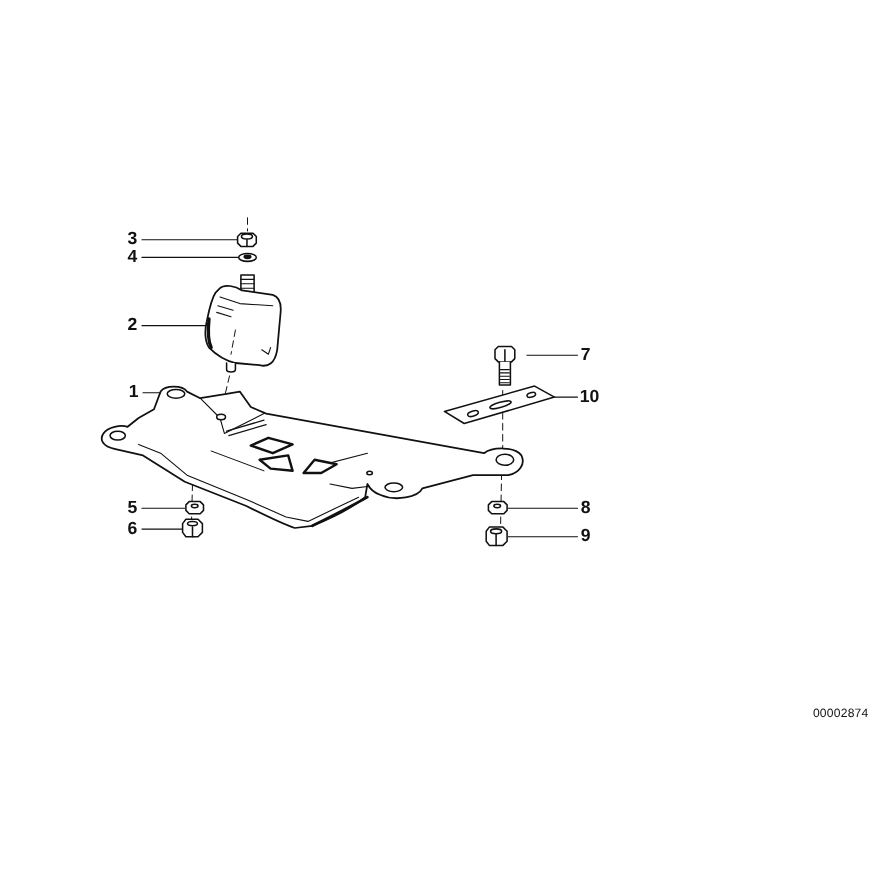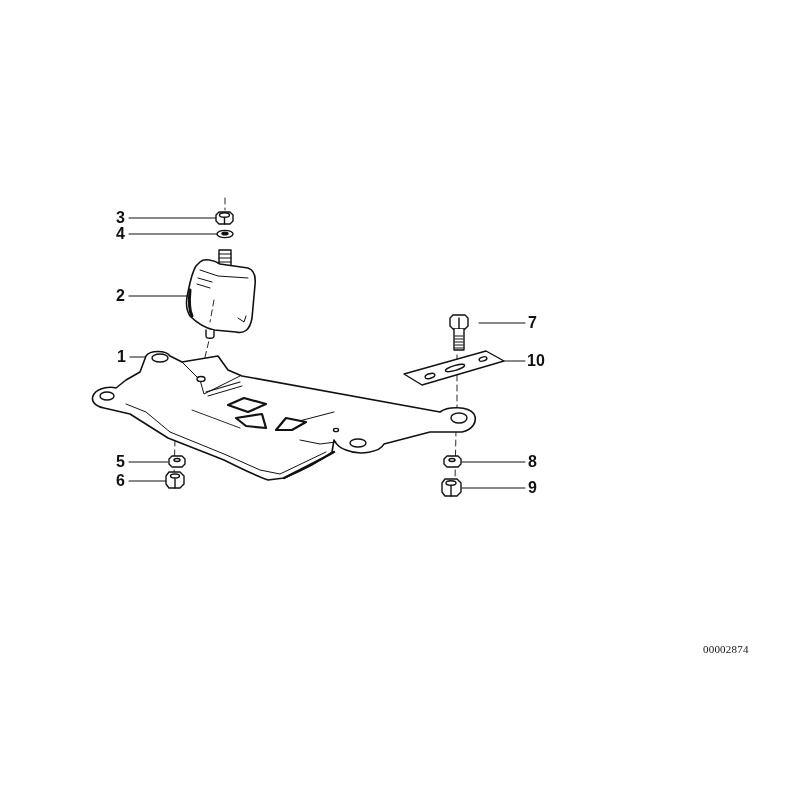--- a/index.html
+++ b/index.html
@@ -1,19 +1,19 @@
 <!DOCTYPE html>
 <html><head>
   <meta charset="utf-8">
   <style>
     html, body { margin: 0; padding: 0; background: #ffffff; }
     body { width: 800px; height: 800px; position: relative; overflow: hidden; font-family: "Liberation Sans", sans-serif; }
     #diagram { position: absolute; left: 0; top: 0; width: 800px; height: 800px; }
     .callout { position: absolute; font-family: "Liberation Sans", sans-serif; font-weight: bold; font-size: 16px; color: #111; line-height: 16px; }
-    .docnum { position: absolute; left: 703px; top: 643px; font-family: Liberation Serif, serif; font-size: 11px; color: #111; letter-spacing: 0.2px; text-align: center; }
+    .docnum { position: absolute; left: 739px; top: 643px; font-family: Liberation Sans, sans-serif; font-size: 11px; color: #111; letter-spacing: 0.2px; text-align: center; }
     .part { cursor: pointer; }
   </style>
 </head>
 <body>
 
 <svg id="diagram" viewBox="0 0 800 800" xmlns="http://www.w3.org/2000/svg">
   <g fill="none" stroke="#111" stroke-width="1.4" stroke-linejoin="round" stroke-linecap="round">
 
     <g stroke-width="1">
       <line x1="129" y1="218" x2="217" y2="218"></line>

